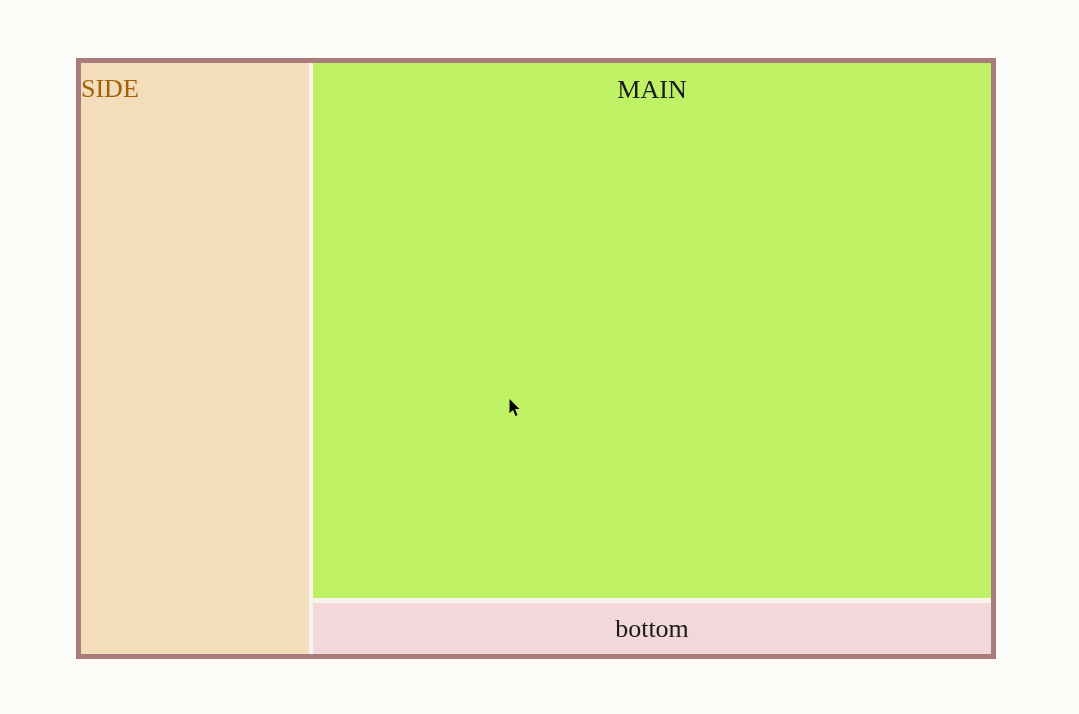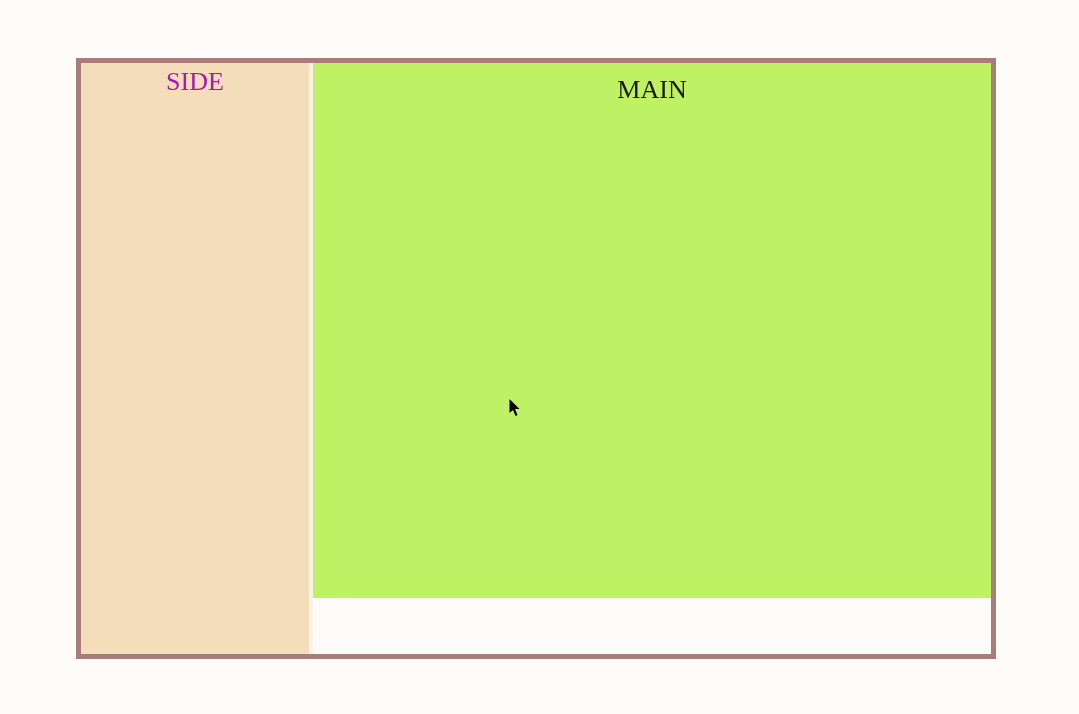--- a/index.html
+++ b/index.html
@@ -22,24 +22,23 @@
       height: 601px;
       border: 5px solid #a97b7b;
       display: grid;
       grid-template-columns: 232px 1fr;
       grid-template-rows: 1fr 56px;
     }
     .side-panel {
       grid-row: 1 / 3;
       grid-column: 1 / 2;
       background: #f3ddbb;
-      text-align: center;
-      padding-top: 4px;
+      padding-top: 11px;
       font-size: 26px;
-      color: #a21caf;
+      color: #a16207;
       border-right: 4px solid #f7f3eb;
     }
     .main-panel {
       grid-row: 1 / 2;
       grid-column: 2 / 3;
       background: #bef264;
       text-align: center;
       padding-top: 12px;
       font-size: 26px;
       color: #1a1a1a;
@@ -69,17 +68,20 @@
 </head>
 <body>
 
 <div class="layout-container">
   <div class="side-panel">
     <span>SIDE</span>
   </div>
   <div class="main-panel">
     <span>MAIN</span>
   </div>
+  <div class="bottom-panel">
+    <span>bottom</span>
+  </div>
 </div>
 
 <svg class="cursor-icon" viewBox="0 0 12 18" xmlns="http://www.w3.org/2000/svg">
   <path d="M0 0 L0 14 L3.5 11 L6 17 L8 16 L5.5 10 L10 10 Z" fill="#000000"></path>
 </svg>
 
 </body></html>

